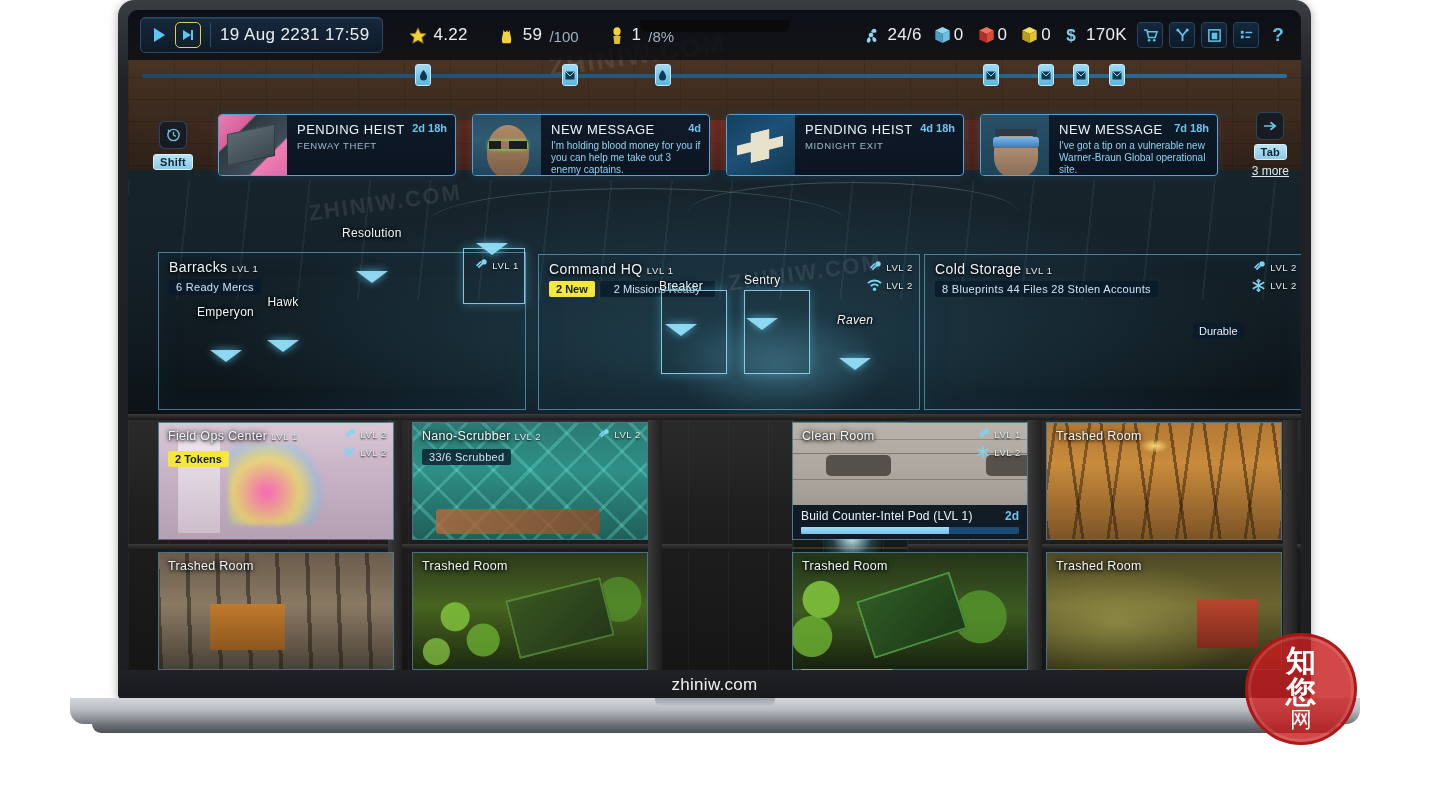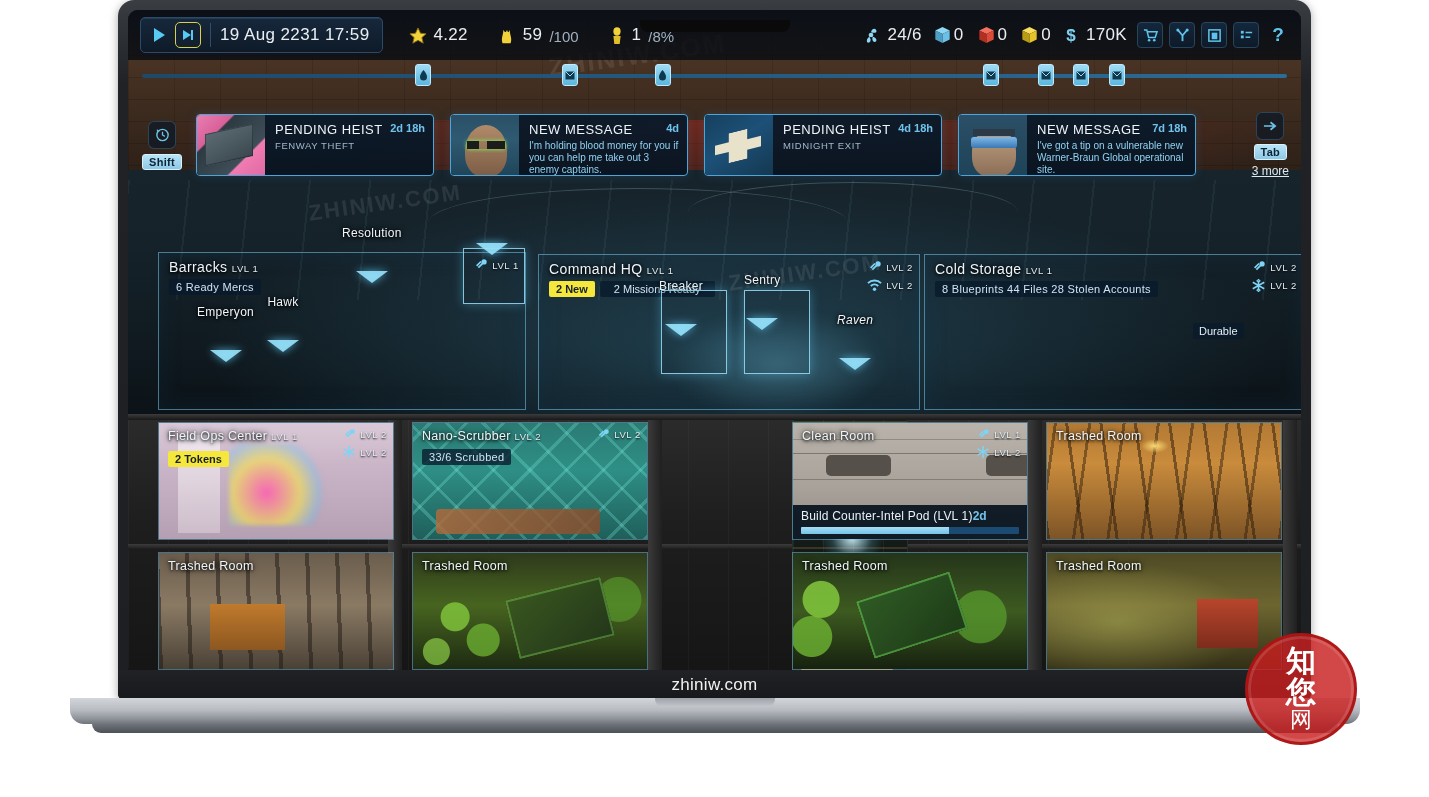--- a/index.html
+++ b/index.html
@@ -176,21 +176,21 @@
     border: 1px solid #bfeaff; border-radius: 3px;
     display:flex; align-items:center; justify-content:center;
     cursor:pointer;
   }
 
   
   #notif-row {
     position: absolute; left: 0; top: 96px; width: 100%; height: 78px; z-index: 18;
     display:flex; align-items:center;
   }
-  .shift-btn-wrap { width: 68px; display:flex; flex-direction:column; align-items:center; gap:5px; }
+  .shift-btn-wrap { width: 90px; display:flex; flex-direction:column; align-items:center; gap:5px; }
   .circ-btn {
     width: 28px; height:28px; border-radius:6px;
     background: rgba(12,24,36,.72); border:1px solid rgba(60,110,150,.5);
     display:flex; align-items:center; justify-content:center; cursor:pointer;
   }
   .key-cap {
     background: linear-gradient(180deg,#b9e4f7,#8cc8e6);
     color:#0d2436; font-size:11px; font-weight:bold; letter-spacing:.3px;
     padding: 1px 6px; border-radius:3px; border:1px solid #d8f1fb;
   }
@@ -394,21 +394,21 @@
     background: linear-gradient(150deg,#2f5a24,#1d3a17);
     transform: rotate(-18deg); box-shadow: inset 0 0 0 2px rgba(110,220,90,.5);
   }
 
   
   .build-bar-wrap {
     position:absolute; left:0; bottom:0; width:100%;
     background: rgba(6,18,30,.93);
     padding: 4px 8px 5px 8px;
   }
-  .build-row { display:flex; align-items:center; }
+  .build-row { display:flex; align-items:center; justify-content:space-between; }
   .build-label { color:#e9f2f8; font-size:12px; letter-spacing:.2px; }
   .build-time { color:#6fc3ec; font-size:12px; font-weight:bold; }
   .build-track {
     margin-top:4px; height:7px; width:100%;
     background:#1b4b72; border-radius:1px; overflow:hidden;
   }
   .build-fill { height:100%; background: linear-gradient(180deg,#a7ddf5,#73c4e8); }
 
   
   #shaft {

